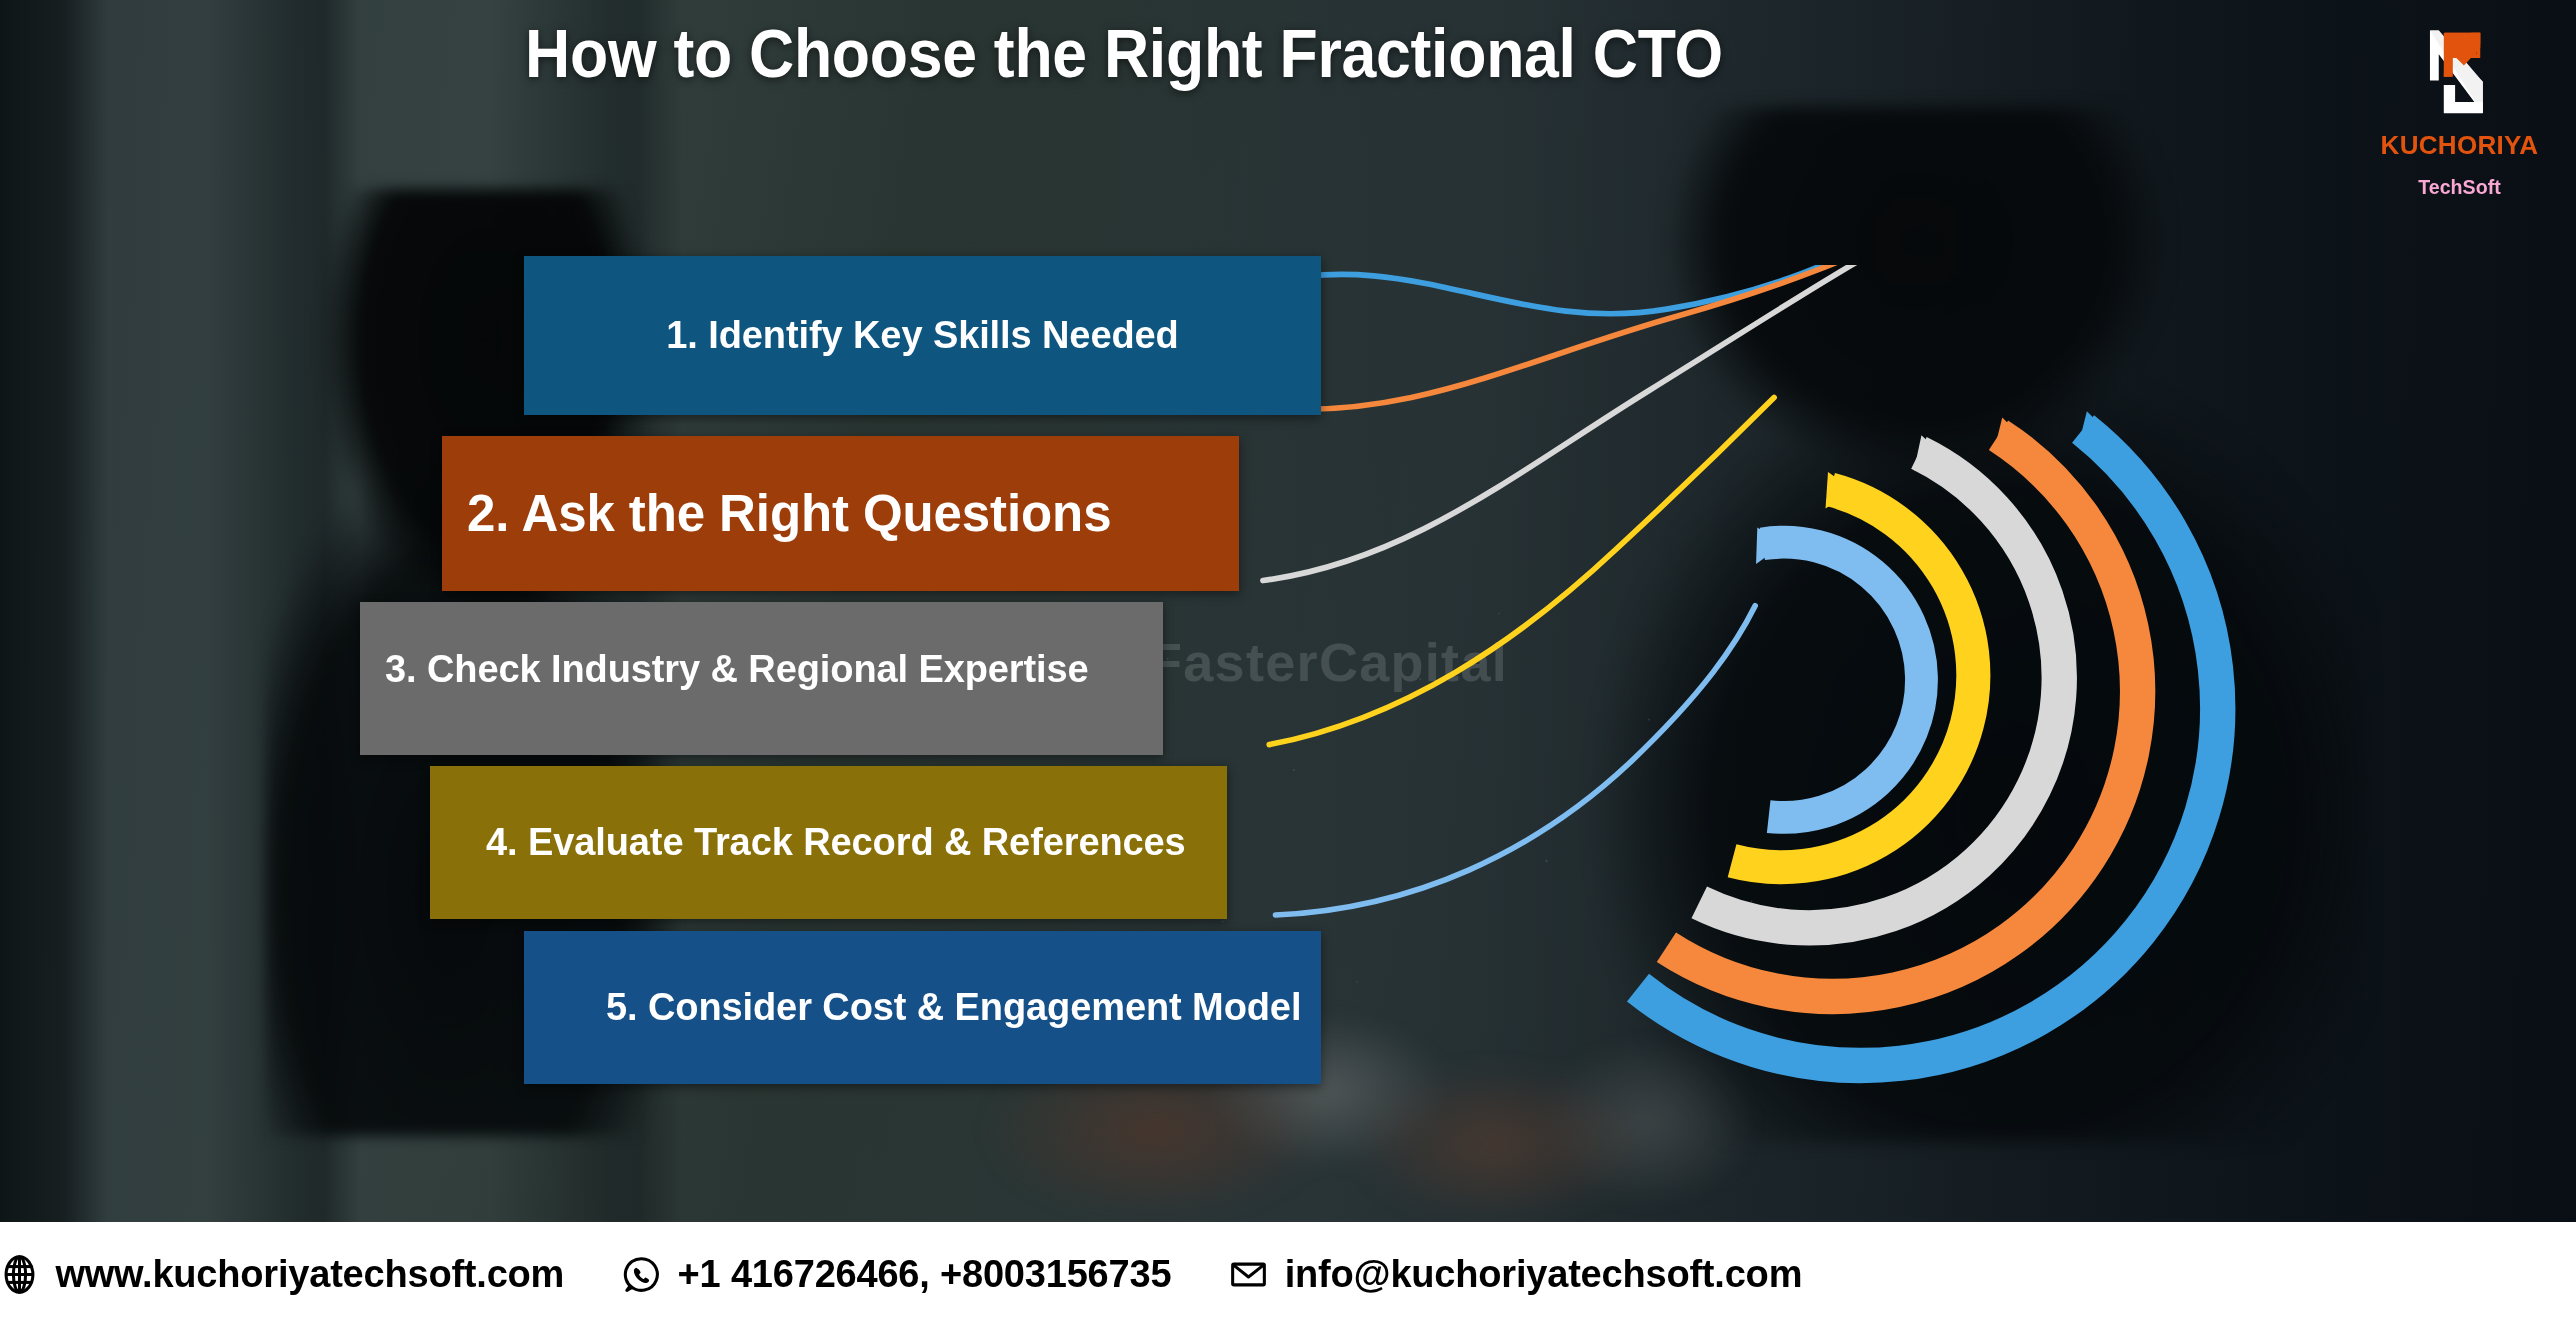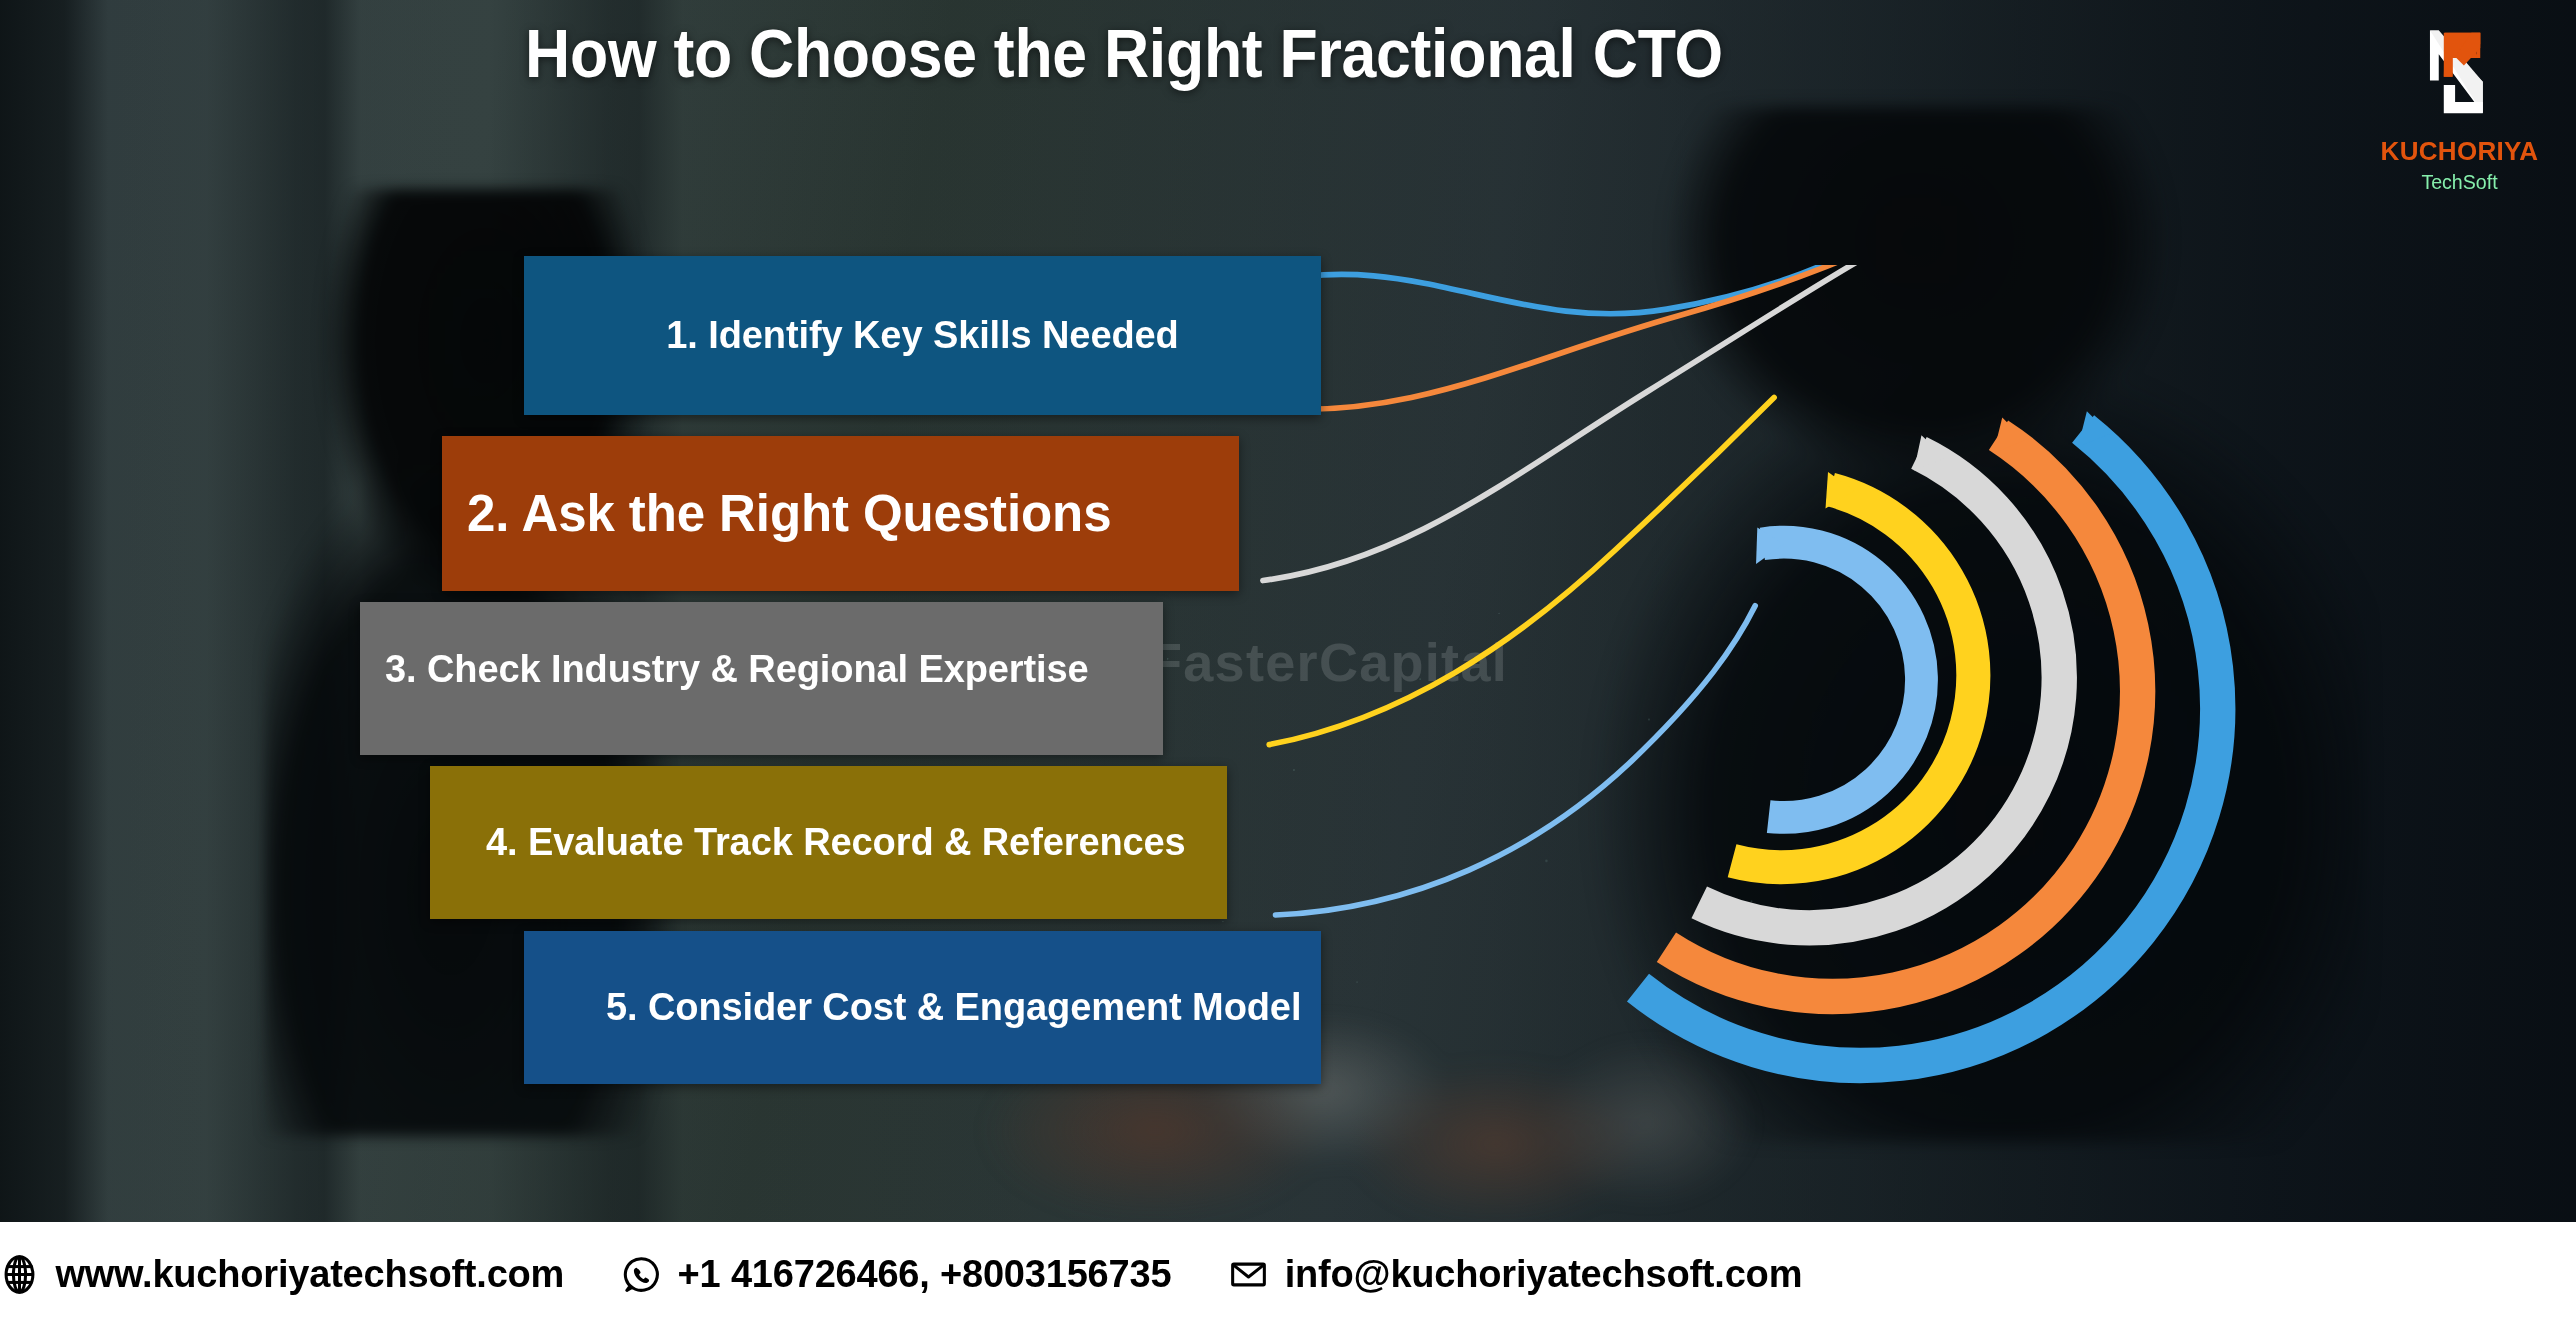--- a/index.html
+++ b/index.html
@@ -91,24 +91,24 @@
     line-height:1.1;
     text-shadow:0 1.9px 8.8px rgba(0,0,0,.55);
     transform:scaleX(.92);transform-origin:50% 50%;
   }
 
   
   .logo{position:absolute;left:2371px;top:19px;width:177px;text-align:center;}
   .logo-mark{width:107px;height:110px;margin:0 auto;display:block;}
   .logo-name{
     color:#e2540d;font-weight:700;font-size:26px;letter-spacing:0.3px;
-    margin-top:9px;line-height:1;
+    margin-top:3px;line-height:1;
   }
   .logo-sub{
-    color:#86efac;font-weight:400;font-size:19.6px;margin-top:9px;line-height:1;
+    color:#f9a8d4;font-weight:700;font-size:19.6px;margin-top:20px;line-height:1;
   }
 
   
   .swirl{position:absolute;left:1477px;top:309px;width:846px;height:846px;}
 
   
   .links{position:absolute;left:1250px;top:265px;width:821px;height:833px;}
 
   
   .step{

